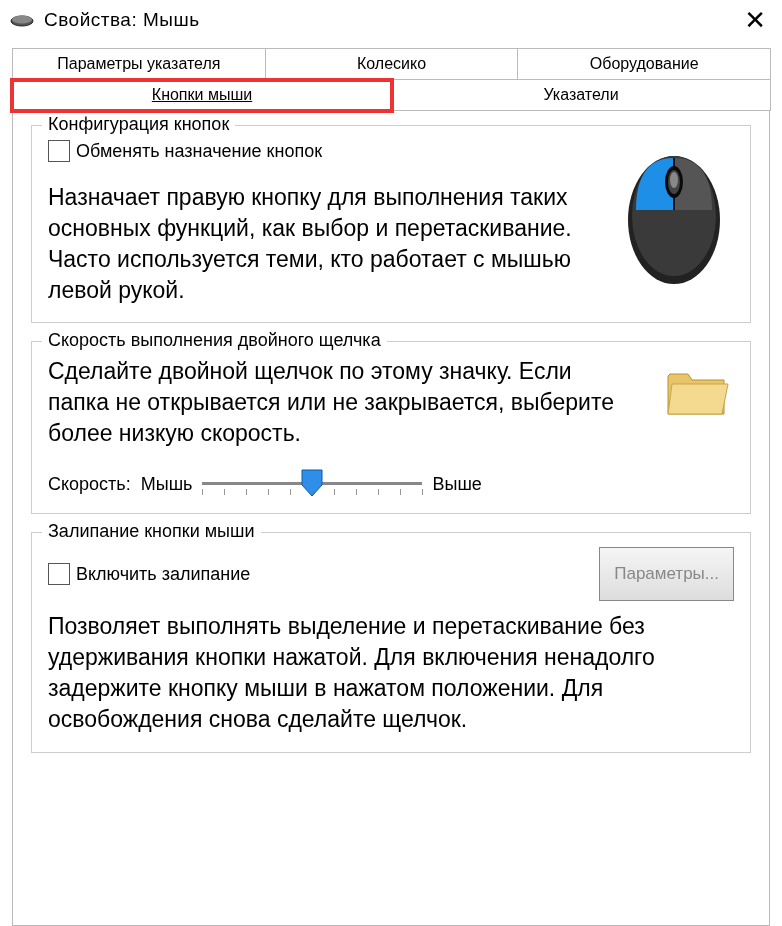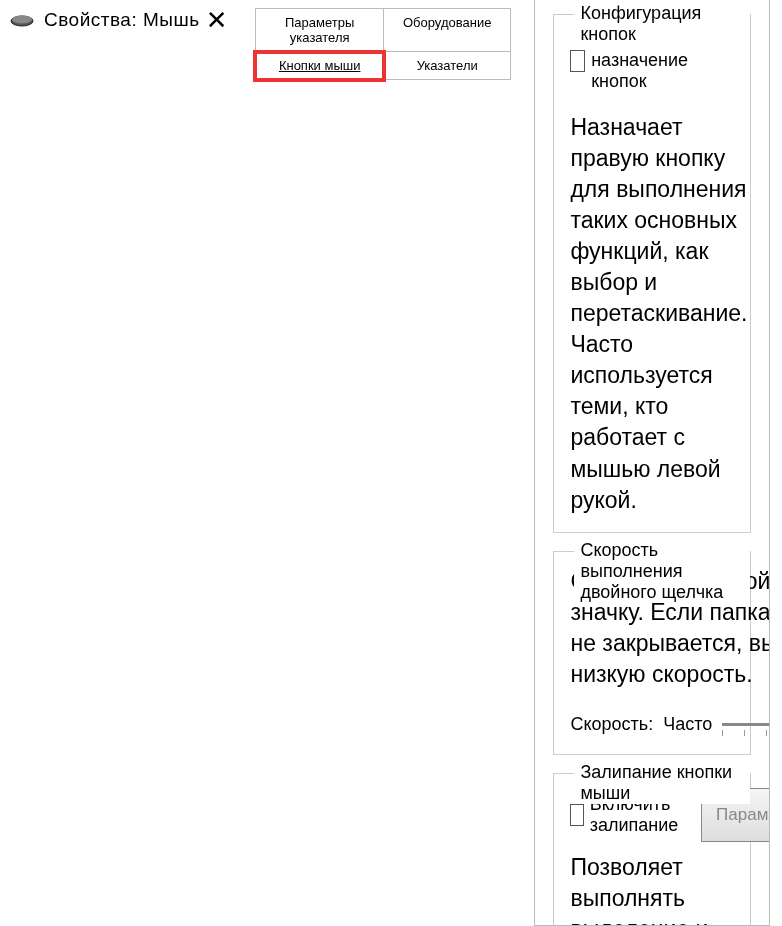--- a/index.html
+++ b/index.html
@@ -4,55 +4,55 @@
 <style>
 * { box-sizing: border-box; margin: 0; padding: 0; }
 body {
   font-family: 'Segoe UI', Tahoma, sans-serif;
   font-size: 18px;
   background: #fff;
   width: 782px;
   height: 926px;
   overflow: hidden;
 }
-.window { width: 100%; height: 100%; background: #fff; display: flex; flex-direction: row; justify-content: center; }
+.window { width: 100%; height: 100%; background: #fff; display: flex; flex-direction: column; justify-content: center; }
 .titlebar {
   display: flex; align-items: center; padding: 6px 10px;
   height: 40px;
 }
 .titlebar .sysicon { width: 24px; height: 12px; margin-right: 10px; }
 .titlebar .sysicon svg { display: block; }
 .titlebar .title { font-size: 19px; letter-spacing: 0.5px; }
 .titlebar .close { margin-left: auto; font-size: 26px; line-height: 1; cursor: pointer; padding: 0 6px; font-weight: 300; }
 .tab-area { padding: 8px 12px 0 12px; }
 .tab-row { display: flex; width: 100%; }
 .tab {
   flex: 1; text-align: center; padding: 6px 8px;
   border: 1px solid #bbb; background: #fff;
-  font-size: 13px; cursor: pointer;
+  font-size: 16px; cursor: pointer;
   margin-right: -1px;
 }
 .tab-row2 .tab { flex: 1; border-top: none; }
 .tab.active {
   background: #fff; font-weight: 400;
 }
 .tab.highlight {
   outline: 4px solid #e33; outline-offset: -2px; z-index: 5; position: relative; text-decoration: underline;
 }
 .content {
   flex: 1; border: 1px solid #bbb; border-top: none;
   margin: 0 12px; padding: 14px 18px 10px 18px;
   display: flex; flex-direction: column; gap: 18px;
   overflow: hidden;
 }
 .groupbox {
   border: 1px solid #ccc; padding: 14px 16px 16px 16px; position: relative;
 }
 .groupbox .legend {
-  position: absolute; top: -12px; left: 20px; background: #fff; padding: 0 6px;
+  position: absolute; top: -12px; left: 10px; background: #fff; padding: 0 6px;
   font-size: 18px;
 }
 .row { display: flex; align-items: flex-start; gap: 14px; }
 .col { display: flex; flex-direction: column; gap: 10px; }
 .checkbox-row { display: flex; align-items: center; gap: 6px; margin-bottom: 10px; }
 .checkbox {
   width: 22px; height: 22px; border: 1px solid #555; background: #fff; cursor: pointer;
 }
 .desc { font-size: 23px; line-height: 1.35; }
 .mouse-img { width: 120px; height: 150px; flex-shrink: 0; }
@@ -100,20 +100,21 @@
         <ellipse cx="12" cy="5.5" rx="10" ry="4" fill="#888"></ellipse>
       </svg>
     </span>
     <span class="title">Свойства: Мышь</span>
     <span class="close">✕</span>
   </div>
 
   <div class="tab-area">
     <div class="tab-row">
       <div class="tab">Параметры указателя</div>
+      <div class="tab">Колесико</div>
       <div class="tab">Оборудование</div>
     </div>
     <div class="tab-row tab-row2">
       <div class="tab active highlight">Кнопки мыши</div>
       <div class="tab">Указатели</div>
     </div>
   </div>
 
   <div class="content">
 
@@ -142,21 +143,21 @@
       </div>
     </div>
 
     <div class="groupbox">
       <div class="legend">Скорость выполнения двойного щелчка</div>
       <div class="row">
         <div class="col" style="flex:1">
           <div class="desc">Сделайте двойной щелчок по этому значку. Если папка не открывается или не закрывается, выберите более низкую скорость.</div>
           <div class="slider-row">
             <span>Скорость:</span>
-            <span>Часто</span>
+            <span>Мышь</span>
             <div class="slider-track">
               <div class="slider-line"></div>
               <div class="slider-tick" style="left:0%"></div>
               <div class="slider-tick" style="left:10%"></div>
               <div class="slider-tick" style="left:20%"></div>
               <div class="slider-tick" style="left:30%"></div>
               <div class="slider-tick" style="left:40%"></div>
               <div class="slider-tick" style="left:50%"></div>
               <div class="slider-tick" style="left:60%"></div>
               <div class="slider-tick" style="left:70%"></div>

